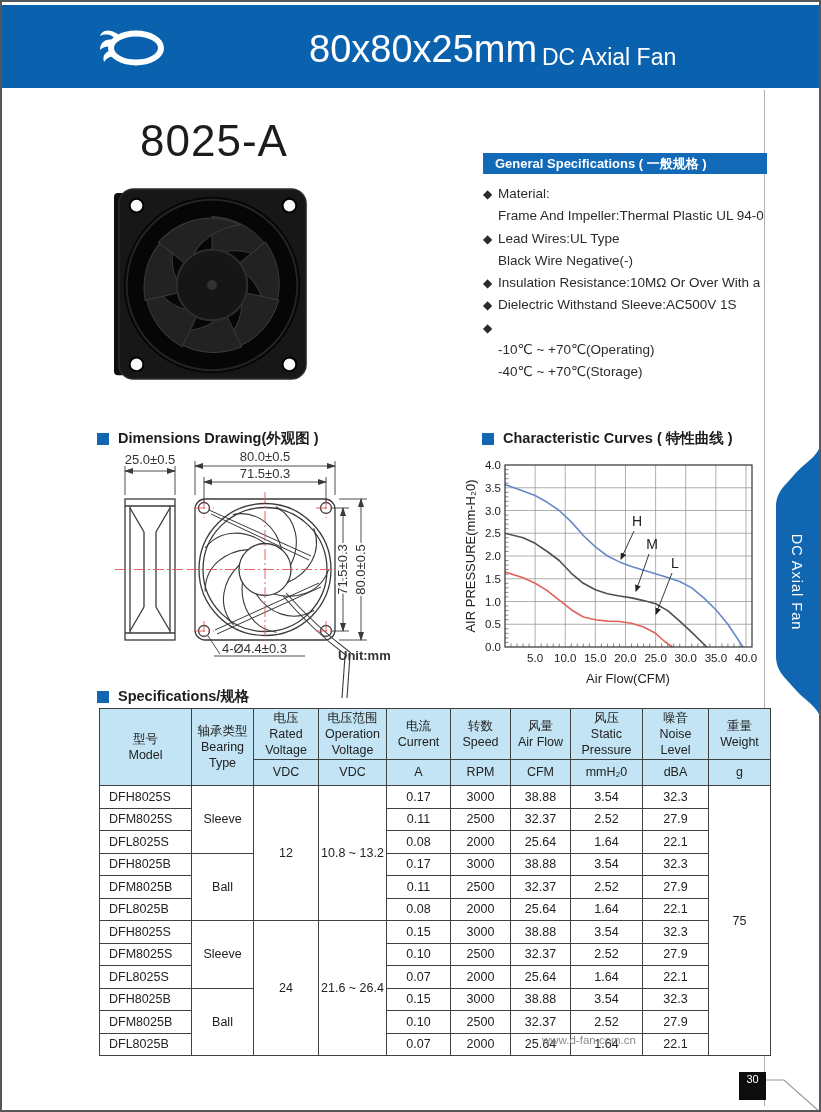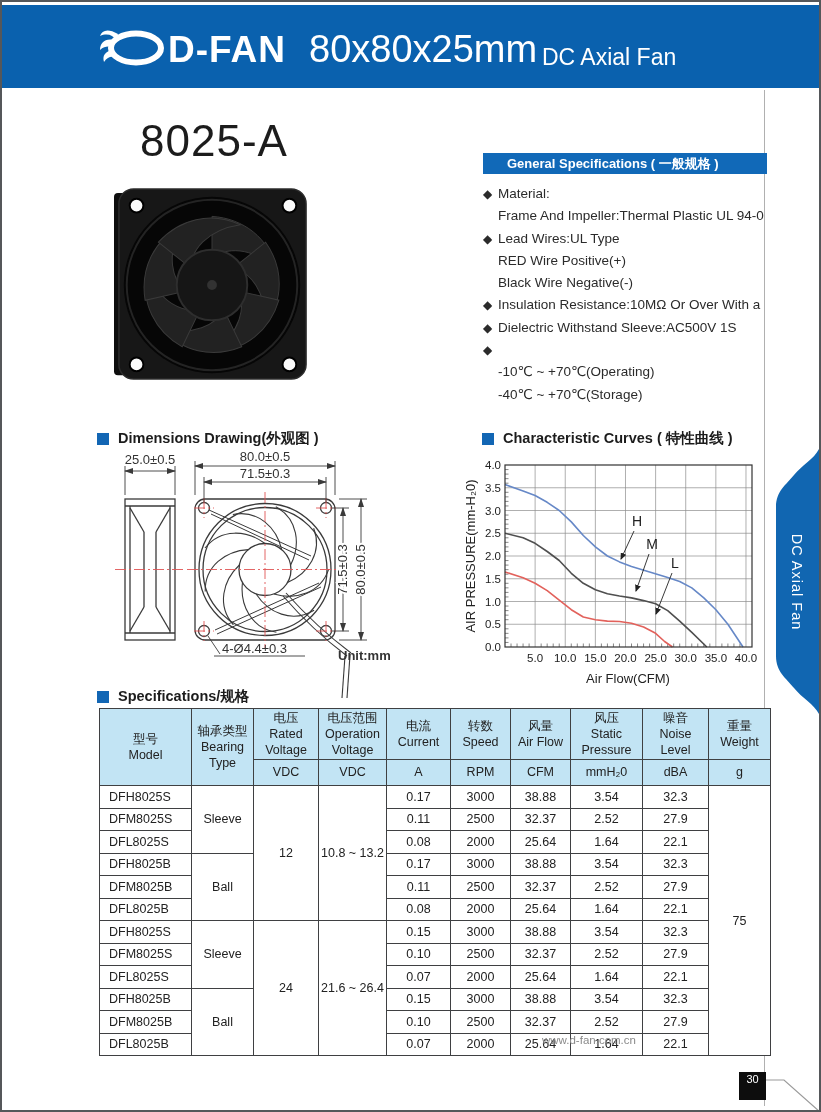--- a/index.html
+++ b/index.html
@@ -12,21 +12,21 @@
   .brand{position:absolute;left:166px;top:24px;font-size:37px;font-weight:bold;
          color:#fff;letter-spacing:1px;}
   .size-title{position:absolute;left:307px;top:23px;font-size:38px;color:#fff;font-weight:400;}
   .fan-type{position:absolute;left:540px;top:39px;font-size:23px;color:#fff;}
   
   .model-title{position:absolute;left:138px;top:114px;font-size:44px;color:#1c1c1c;
                letter-spacing:1px;}
   .fan-photo{position:absolute;left:112px;top:183px;}
   
   .gs-bar{position:absolute;left:481px;top:151px;width:284px;height:21px;background:#1169b8;
-          color:#fff;font-size:13px;font-weight:600;line-height:21px;padding-left:24px;
+          color:#fff;font-size:13px;font-weight:600;line-height:21px;padding-left:12px;
           box-sizing:border-box;}
   .gs-list{position:absolute;left:481px;top:181px;width:292px;font-size:13.5px;color:#2b2b2b;}
   .gs-row{display:flex;line-height:22.3px;white-space:nowrap;}
   .gs-bullet{display:inline-block;width:15px;font-size:12px;flex:0 0 15px;}
   
   .sec-head{position:absolute;display:flex;align-items:center;font-size:14.5px;
             font-weight:600;color:#1c1c1c;}
   .sec-sq{display:inline-block;width:12px;height:12px;background:#1266b4;margin-right:9px;}
   
   .dim-text{font-size:13px;fill:#333;}
@@ -61,21 +61,20 @@
 
 <div class="page">
 
   <div class="top-header">
     <svg class="logo-swoosh" width="64" height="44" viewBox="0 0 64 44">
       <ellipse cx="36" cy="22" rx="25" ry="14.5" fill="none" stroke="#fff" stroke-width="6"></ellipse>
       <path d="M18 8 C 8 2, 2 4, 0 10 C 7 7, 13 9, 16 14 Z" fill="#fff"></path>
       <path d="M14 14 C 5 12, 0 17, 0 24 C 6 19, 12 20, 14 24 Z" fill="#fff"></path>
       <path d="M13 24 C 5 25, 2 30, 4 36 C 8 30, 13 30, 15 32 Z" fill="#fff"></path>
     </svg>
-    <span class="brand">D-FAN</span>
     <span class="size-title">80x80x25mm</span>
     <span class="fan-type">DC Axial Fan</span>
   </div>
 
   <div class="margin-line"></div>
 
   <div class="model-title">8025-A</div>
 
   <svg class="fan-photo" width="196" height="200" viewBox="0 0 200 200">
     <rect x="0" y="6" width="12" height="186" rx="4" fill="#0e0e0e"></rect>
@@ -109,24 +108,20 @@
         <span class="gs-bullet">◆</span>
         <span>Material:</span>
       </div>
     <div class="gs-row">
         <span class="gs-bullet"></span>
         <span>Frame And Impeller:Thermal Plastic UL 94-0</span>
       </div>
     <div class="gs-row">
         <span class="gs-bullet">◆</span>
         <span>Lead Wires:UL Type</span>
-      </div>
-    <div class="gs-row">
-        <span class="gs-bullet"></span>
-        <span>RED Wire Positive(+)</span>
       </div>
     <div class="gs-row">
         <span class="gs-bullet"></span>
         <span>Black Wire Negative(-)</span>
       </div>
     <div class="gs-row">
         <span class="gs-bullet">◆</span>
         <span>Insulation Resistance:10MΩ Or Over With a</span>
       </div>
     <div class="gs-row">

